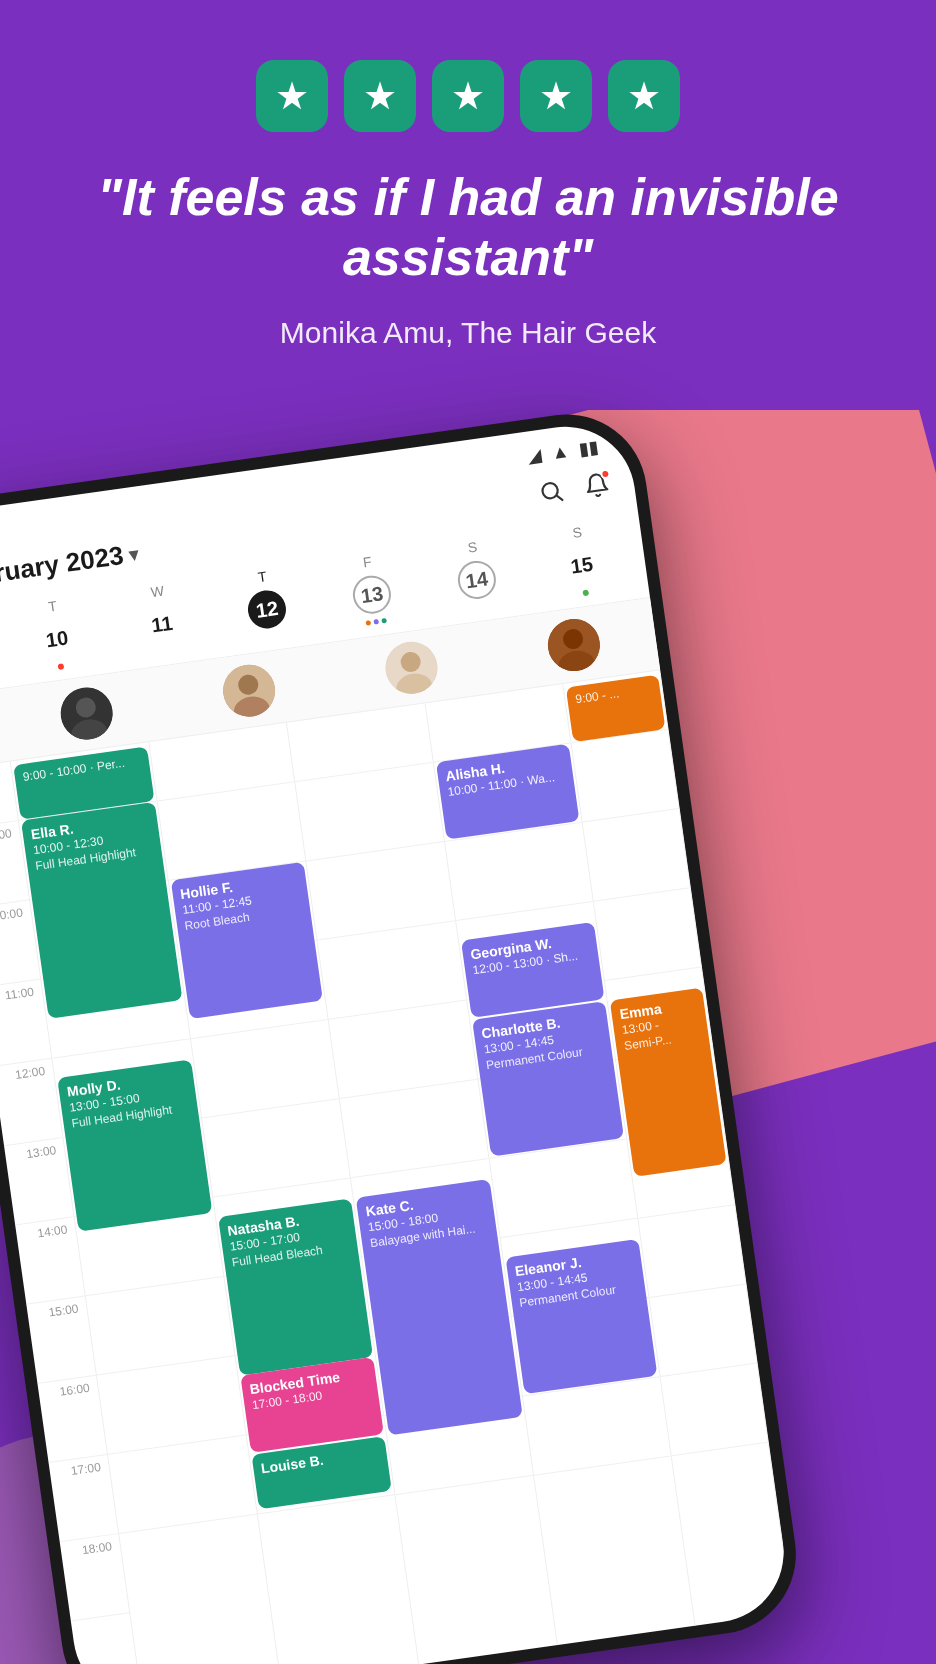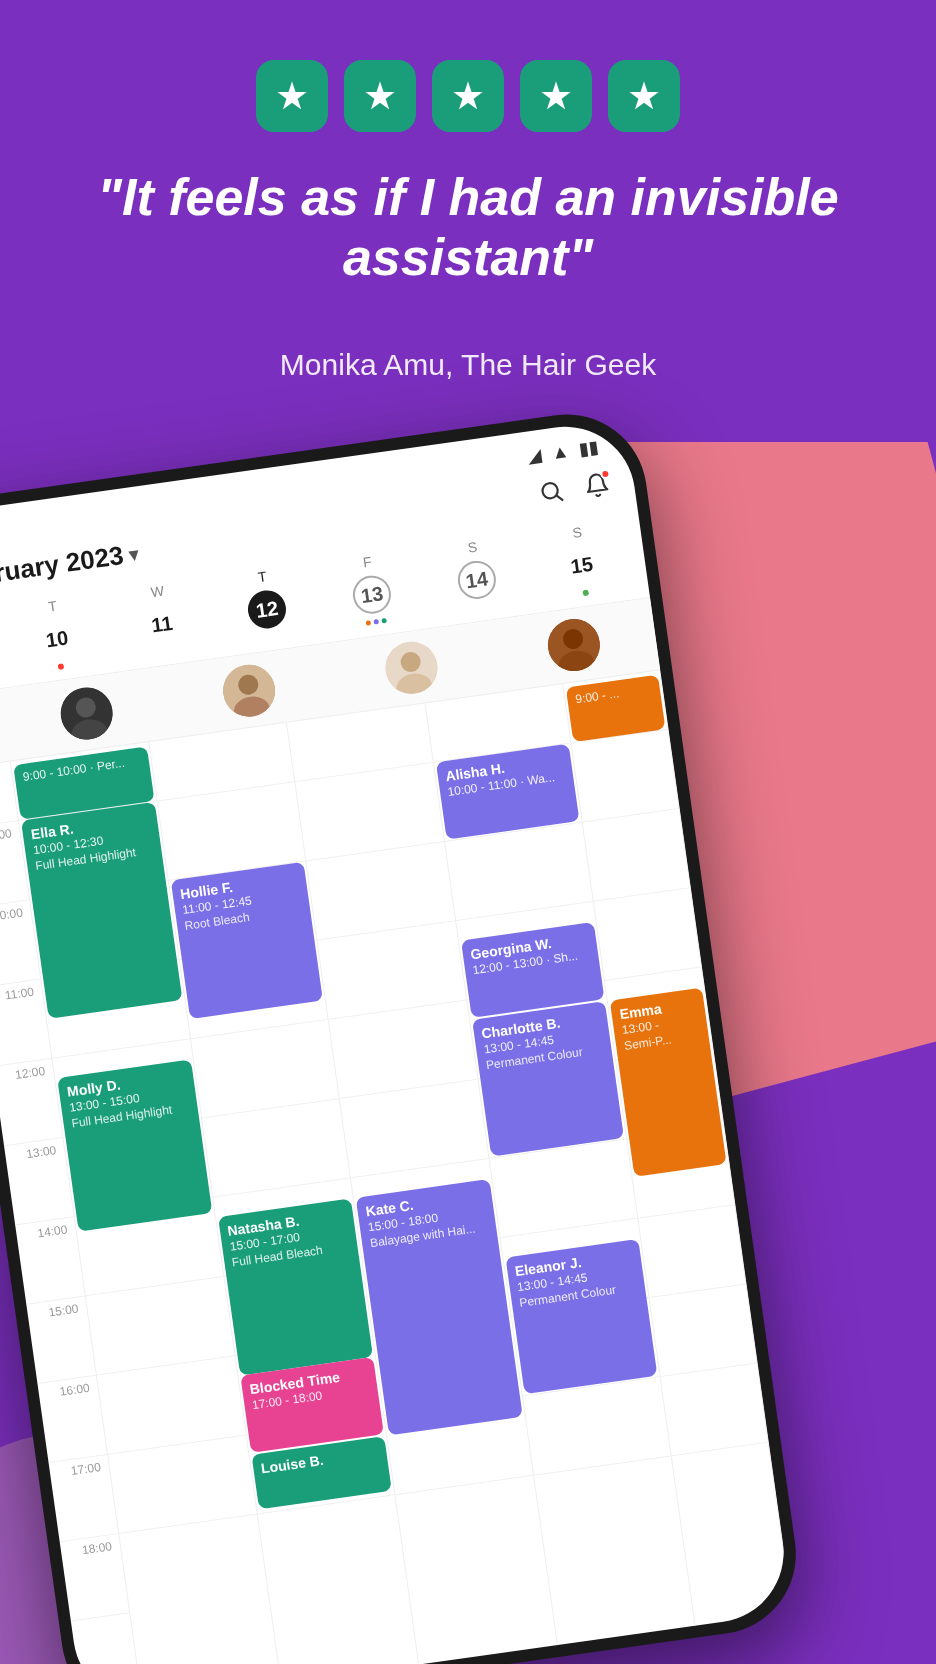--- a/index.html
+++ b/index.html
@@ -51,21 +51,20 @@
       line-height: 1.15;
       margin-bottom: 28px;
       max-width: 780px;
     }
 
     .attribution {
       font-size: 30px;
       color: rgba(255,255,255,0.9);
       font-weight: 400;
       margin-bottom: 20px;
-      margin-top: 32px;
     }
 
     
     .phone-area {
       position: absolute;
       top: 420px;
       left: -20px;
       width: 980px;
       height: 1260px;
       z-index: 3;

